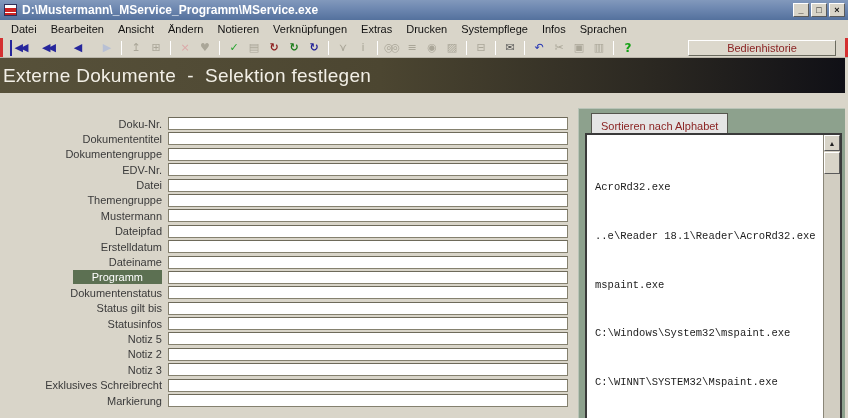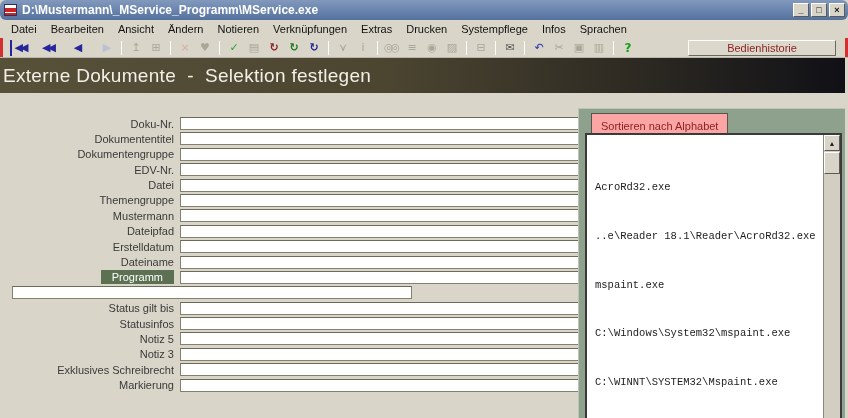--- a/index.html
+++ b/index.html
@@ -4,21 +4,20 @@
 <style>
   * { box-sizing: border-box; margin: 0; padding: 0; }
   html,body { width: 848px; height: 418px; overflow: hidden; }
   body { font-family: "Liberation Sans", sans-serif; background: #d9d5c9; position: relative; }
 
   
   .titlebar {
     height: 20px; display: flex; align-items: center;
     background: linear-gradient(180deg,#8299bc 0%,#6d87b0 45%,#54719d 100%);
     padding: 0 3px 0 4px;
-    border-radius: 6px;
   }
   .app-icon { width: 13px; height: 12px; margin-right: 5px; background: #fff;
     border: 1px solid #30305a; position: relative; flex: 0 0 auto; }
   .app-icon::before { content:""; position:absolute; left:0; right:0; top:3px; height:4px; background:#cc2222; }
   .app-icon::after { content:""; position:absolute; left:0; right:0; bottom:0; height:2px; background:#cc2222; }
   .title-text { color:#fff; font-weight:bold; font-size:12px; white-space:pre; flex:1 1 auto; }
   .winbtns { display:flex; gap:2px; }
   .winbtn { width:16px; height:14px; background:#d8d4c8; border:1px solid;
     border-color:#fff #5a5a5a #5a5a5a #fff; font-size:9px; font-weight:bold;
     display:flex; align-items:center; justify-content:center; color:#111; line-height:1; }
@@ -48,32 +47,32 @@
     color:#8b2424; font-size:11px; display:flex; align-items:center; justify-content:center; }
 
   
   .band { height:35px; background:linear-gradient(90deg,#57513a 0%,#4c4631 45%,#2a2721 78%,#101016 100%);
     display:flex; align-items:center; margin-right:3px; }
   .band-title { color:#f2efe6; font-size:19px; padding-left:3px; white-space:pre; letter-spacing:.3px; }
 
   
   .main { position:relative; height:325px; background:#d9d5c9; }
 
-  .form { position:absolute; left:12px; top:24px; }
+  .form { position:absolute; left:0; top:24px; }
   .frow { display:flex; align-items:center; height:13px; margin-bottom:2.4px; }
   .flabel { width:168px; text-align:right; padding-right:6px; font-size:11px; color:#3a3a3a; white-space:nowrap; }
-  .flabel .hl { background:#5c7052; color:#fff; padding:1px 11px; }
+  .flabel .hl { background:#5c7052; color:#fff; padding:1px 19px; }
   .finput { width:400px; height:13px; background:#fff; border:1px solid #85816f;
     border-top-color:#6e6a5a; font-size:11px; padding:0 2px; font-family:"Liberation Sans",sans-serif; }
 
   
   .panel { position:absolute; left:578px; top:15px; right:3px; bottom:0;
     background:#8da18d; border-top:1px solid #b9c4b7; border-left:1px solid #b9c4b7; }
   .sort-btn { position:absolute; left:12px; top:4px; height:26px; padding:0 9px;
-    background:#fca5a5; border:1px solid #55554d; color:#8b2424; font-size:11px;
+    background:#e5e5e5; border:1px solid #55554d; color:#8b2424; font-size:11px;
     display:flex; align-items:center; }
   .listbox { position:absolute; left:6px; top:24px; width:257px; bottom:-2px;
     border:2px solid #3a3a3a; background:#fff; }
   .listitems { position:absolute; left:0; top:0; right:17px; bottom:0;
     padding:12px 0 12px 8px; font-family:"Liberation Mono","DejaVu Sans Mono",monospace;
     font-size:10.5px; line-height:16.2px; color:#1c1c1c; white-space:pre; overflow:hidden; }
   .litem { height:16.2px; }
 
   .vscroll { position:absolute; top:0; right:0; bottom:0; width:17px;
     background:#d2cec2; border-left:1px solid #8a8678; }
@@ -193,32 +192,37 @@
       </div>
     <div class="frow">
         <span class="flabel">Dateiname</span>
         <input class="finput" value="" style="">
       </div>
     <div class="frow">
         <span class="flabel"><span class="hl">Programm</span></span>
         <input class="finput" value="" style="">
       </div>
     <div class="frow">
+        <span class="flabel">Dokumentenstatus</span>
         <input class="finput" value="" style="">
       </div>
     <div class="frow">
         <span class="flabel">Status gilt bis</span>
         <input class="finput" value="" style="">
       </div>
     <div class="frow">
         <span class="flabel">Statusinfos</span>
         <input class="finput" value="" style="">
       </div>
     <div class="frow">
         <span class="flabel">Notiz 5</span>
+        <input class="finput" value="" style="">
+      </div>
+    <div class="frow">
+        <span class="flabel">Notiz 2</span>
         <input class="finput" value="" style="">
       </div>
     <div class="frow">
         <span class="flabel">Notiz 3</span>
         <input class="finput" value="" style="">
       </div>
     <div class="frow">
         <span class="flabel">Exklusives Schreibrecht</span>
         <input class="finput" value="" style="">
       </div>

